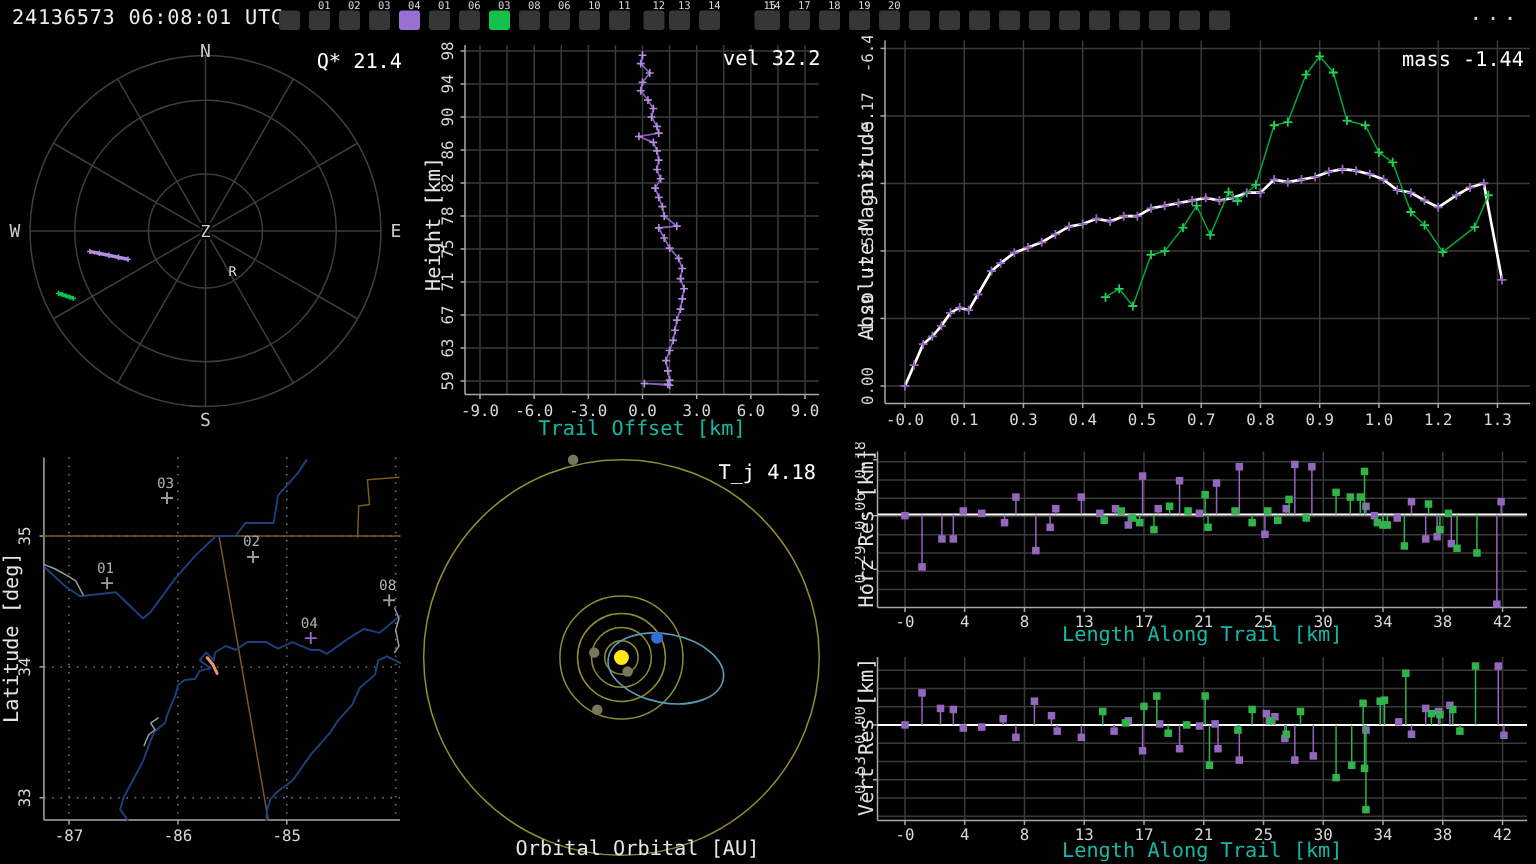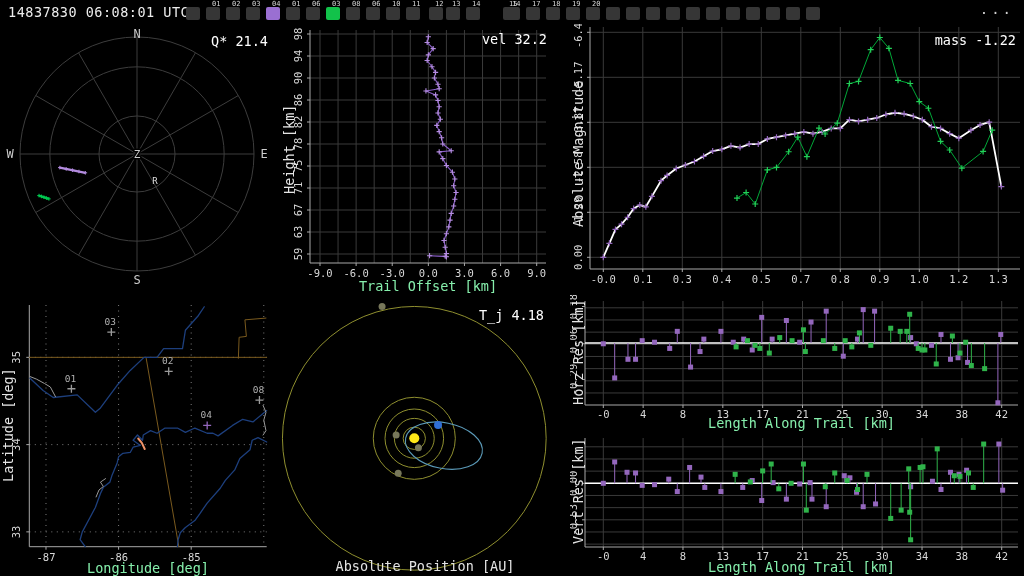--- a/index.html
+++ b/index.html
@@ -2,38 +2,38 @@
 <html><head>
 <meta charset="utf-8">
 <style>
   html,body{margin:0;padding:0;background:#000;}
   body{width:1024px;height:576px;position:relative;overflow:hidden;
        font-family:"DejaVu Sans Mono","Liberation Mono",monospace;color:#e8e8e8;}
   .panel{position:absolute;}
   svg{position:absolute;left:0;top:0;display:block;}
   .ov{position:absolute;white-space:nowrap;pointer-events:none;}
   .badge{font-size:13.5px;color:#fff;}
-  .xlab{text-align:center;font-size:13.5px;color:#86efac;}
+  .xlab{text-align:center;font-size:13.5px;color:#14b8a6;}
   .ylab{writing-mode:vertical-rl;transform:rotate(180deg);display:flex;
         align-items:center;justify-content:center;font-size:13.5px;color:#e4e4e4;}
   .title-c{text-align:center;font-size:13.5px;color:#e4e4e4;width:100%;}
   #topbar{position:absolute;left:0;top:0;width:1024px;height:24px;background:#000;}
   #clock{position:absolute;left:8px;top:4px;font-size:13.5px;color:#ececec;letter-spacing:.5px;}
   #squares{position:absolute;left:186px;top:0;height:24px;}
   .sqi{position:absolute;top:0;width:20px;height:24px;}
   .sqi .box{position:absolute;left:0;top:7px;width:14px;height:13px;border-radius:2px;}
   .sqi .lb{position:absolute;left:6px;top:0;font-size:7px;line-height:8px;color:#d8d8d8;}
   #dots{position:absolute;right:10px;top:1px;font-size:14px;color:#d0d0d0;letter-spacing:3px;}
   #cornersig{position:absolute;left:2px;top:563px;font-size:7px;color:#4a4a4a;margin-top:44px;}
 </style>
 </head>
 <body>
 
 <div id="topbar">
-  <span id="clock">14837830 06:08:01 UTC</span>
+  <span id="clock">24136573 06:08:01 UTC</span>
   <span id="squares">
       <span class="sqi" style="left: 0px;">
         <span class="box" style="background: rgb(54, 54, 54);"></span>
       </span>
       <span class="sqi" style="left: 20px;">
         <span class="box" style="background: rgb(54, 54, 54);"></span>
         <span class="lb">01</span>
       </span>
       <span class="sqi" style="left: 40px;">
         <span class="box" style="background: rgb(54, 54, 54);"></span>
@@ -439,21 +439,21 @@
         <path d="M 337.1846153846154 59.49969040247677 H 343.1846153846154 M 340.1846153846154 56.49969040247677 V 62.49969040247677" stroke="#22d058" stroke-width="1.2" fill="none"></path>
         <path d="M 346.3 77.61114551083594 H 352.3 M 349.3 74.61114551083594 V 80.61114551083594" stroke="#22d058" stroke-width="1.2" fill="none"></path>
         <path d="M 355.41538461538465 84.22879256965945 H 361.41538461538465 M 358.41538461538465 81.22879256965945 V 87.22879256965945" stroke="#22d058" stroke-width="1.2" fill="none"></path>
         <path d="M 367.5692307692308 117.31702786377708 H 373.5692307692308 M 370.5692307692308 114.31702786377708 V 120.31702786377708" stroke="#22d058" stroke-width="1.2" fill="none"></path>
         <path d="M 376.68461538461537 126.02445820433438 H 382.68461538461537 M 379.68461538461537 123.02445820433438 V 129.0244582043344" stroke="#22d058" stroke-width="1.2" fill="none"></path>
         <path d="M 388.8384615384615 144.1359133126935 H 394.8384615384615 M 391.8384615384615 141.1359133126935 V 147.1359133126935" stroke="#22d058" stroke-width="1.2" fill="none"></path>
         <path d="M 410.1076923076923 127.41764705882355 H 416.1076923076923 M 413.1076923076923 124.41764705882355 V 130.41764705882355" stroke="#22d058" stroke-width="1.2" fill="none"></path>
         <path d="M 419.2230769230769 106.1715170278638 H 425.2230769230769 M 422.2230769230769 103.1715170278638 V 109.1715170278638" stroke="#22d058" stroke-width="1.2" fill="none"></path>
       </g>
     </svg>
-  <div class="ov badge" style="right:8px;top:8px">mass -1.22</div>
+  <div class="ov badge" style="right:8px;top:8px">mass -1.44</div>
   <div class="ov ylab" style="left:0;top:30px;height:200px">Absolute Magnitude</div>
 </div>
 
 <div class="panel" id="p-map" style="left:0;top:295px;width:280px;height:281px">
   <svg id="svg-map" width="280" height="281">
       <g>
         <line x1="45.99785932721736" y1="10" x2="45.99785932721736" y2="251.7" stroke="#7c7c7c" stroke-width="1" stroke-dasharray="1 4.5"></line>
         <line x1="118.59724770642201" y1="10" x2="118.59724770642201" y2="251.7" stroke="#7c7c7c" stroke-width="1" stroke-dasharray="1 4.5"></line>
         <line x1="191.1966360856267" y1="10" x2="191.1966360856267" y2="251.7" stroke="#7c7c7c" stroke-width="1" stroke-dasharray="1 4.5"></line>
         <line x1="263.79602446483136" y1="10" x2="263.79602446483136" y2="251.7" stroke="#7c7c7c" stroke-width="1" stroke-dasharray="1 4.5"></line>
@@ -503,21 +503,20 @@
         <path d="M 164.6908256880731 76.31480144404307 H 172.6908256880731 M 168.6908256880731 72.31480144404307 V 80.31480144404307" stroke="#9a9a9a" stroke-width="1.3" fill="none"></path>
         <text x="167.6908256880731" y="69.31480144404307" font-size="9.5" fill="#b0b0b0" text-anchor="middle" font-family="DejaVu Sans Mono, monospace">02</text>
         <path d="M 107.33730886850196 37.04945848375468 H 115.33730886850196 M 111.33730886850196 33.04945848375468 V 41.04945848375468" stroke="#9a9a9a" stroke-width="1.3" fill="none"></path>
         <text x="110.33730886850196" y="30.049458483754677" font-size="9.5" fill="#b0b0b0" text-anchor="middle" font-family="DejaVu Sans Mono, monospace">03</text>
         <path d="M 203.16850152905164 130.41371841155242 H 211.16850152905164 M 207.16850152905164 126.41371841155242 V 134.41371841155242" stroke="#9467bd" stroke-width="1.3" fill="none"></path>
         <text x="206.16850152905164" y="123.41371841155242" font-size="9.5" fill="#b0b0b0" text-anchor="middle" font-family="DejaVu Sans Mono, monospace">04</text>
         <path d="M 255.4400611620789 105.10938628158863 H 263.4400611620789 M 259.4400611620789 101.10938628158863 V 109.10938628158863" stroke="#9a9a9a" stroke-width="1.3" fill="none"></path>
         <text x="258.4400611620789" y="98.10938628158863" font-size="9.5" fill="#b0b0b0" text-anchor="middle" font-family="DejaVu Sans Mono, monospace">08</text>
       </g>
     </svg>
-  <div class="ov xlab" style="bottom:0;left:29px;width:238px">Longitude [deg]</div>
   <div class="ov ylab" style="left:0;top:40px;height:180px">Latitude [deg]</div>
 </div>
 
 <div class="panel" id="p-orb" style="left:280px;top:295px;width:290px;height:281px">
   <svg id="svg-orb" width="290" height="281">
       <g>
         <circle cx="134.3" cy="143.3" r="11.134" fill="none" stroke="#8f8f2f" stroke-width="1"></circle>
         <circle cx="134.3" cy="143.3" r="19.924000000000003" fill="none" stroke="#8f8f2f" stroke-width="1"></circle>
         <circle cx="134.3" cy="143.3" r="29.3" fill="none" stroke="#8f8f2f" stroke-width="1"></circle>
         <circle cx="134.3" cy="143.3" r="41.019999999999996" fill="none" stroke="#8f8f2f" stroke-width="1"></circle>
@@ -533,21 +532,21 @@
         <circle cx="102.07000000000001" cy="11.450000000000017" r="3.5" fill="#77775a"></circle>
       </g>
       <g>
         <circle cx="158.03300000000002" cy="130.115" r="4" fill="#2f6fd6"></circle>
       </g>
       <g>
         <circle cx="134.3" cy="143.3" r="5" fill="#ffe818"></circle>
       </g>
     </svg>
   <div class="ov badge" style="right:26px;top:12px">T_j 4.18</div>
-  <div class="ov title-c" style="bottom:2px;left:0">Absolute Position [AU]</div>
+  <div class="ov title-c" style="bottom:2px;left:0">Orbital Orbital [AU]</div>
 </div>
 
 <div class="panel" id="p-horz" style="left:570px;top:295px;width:454px;height:137px">
   <svg id="svg-horz" width="454" height="137">
       <g>
         <line x1="33.3" y1="6" x2="33.3" y2="110" stroke="#3a3a3a" stroke-width="1"></line>
         <line x1="73.13999999999999" y1="6" x2="73.13999999999999" y2="110" stroke="#3a3a3a" stroke-width="1"></line>
         <line x1="112.97999999999999" y1="6" x2="112.97999999999999" y2="110" stroke="#3a3a3a" stroke-width="1"></line>
         <line x1="152.82" y1="6" x2="152.82" y2="110" stroke="#3a3a3a" stroke-width="1"></line>
         <line x1="192.65999999999997" y1="6" x2="192.65999999999997" y2="110" stroke="#3a3a3a" stroke-width="1"></line>

